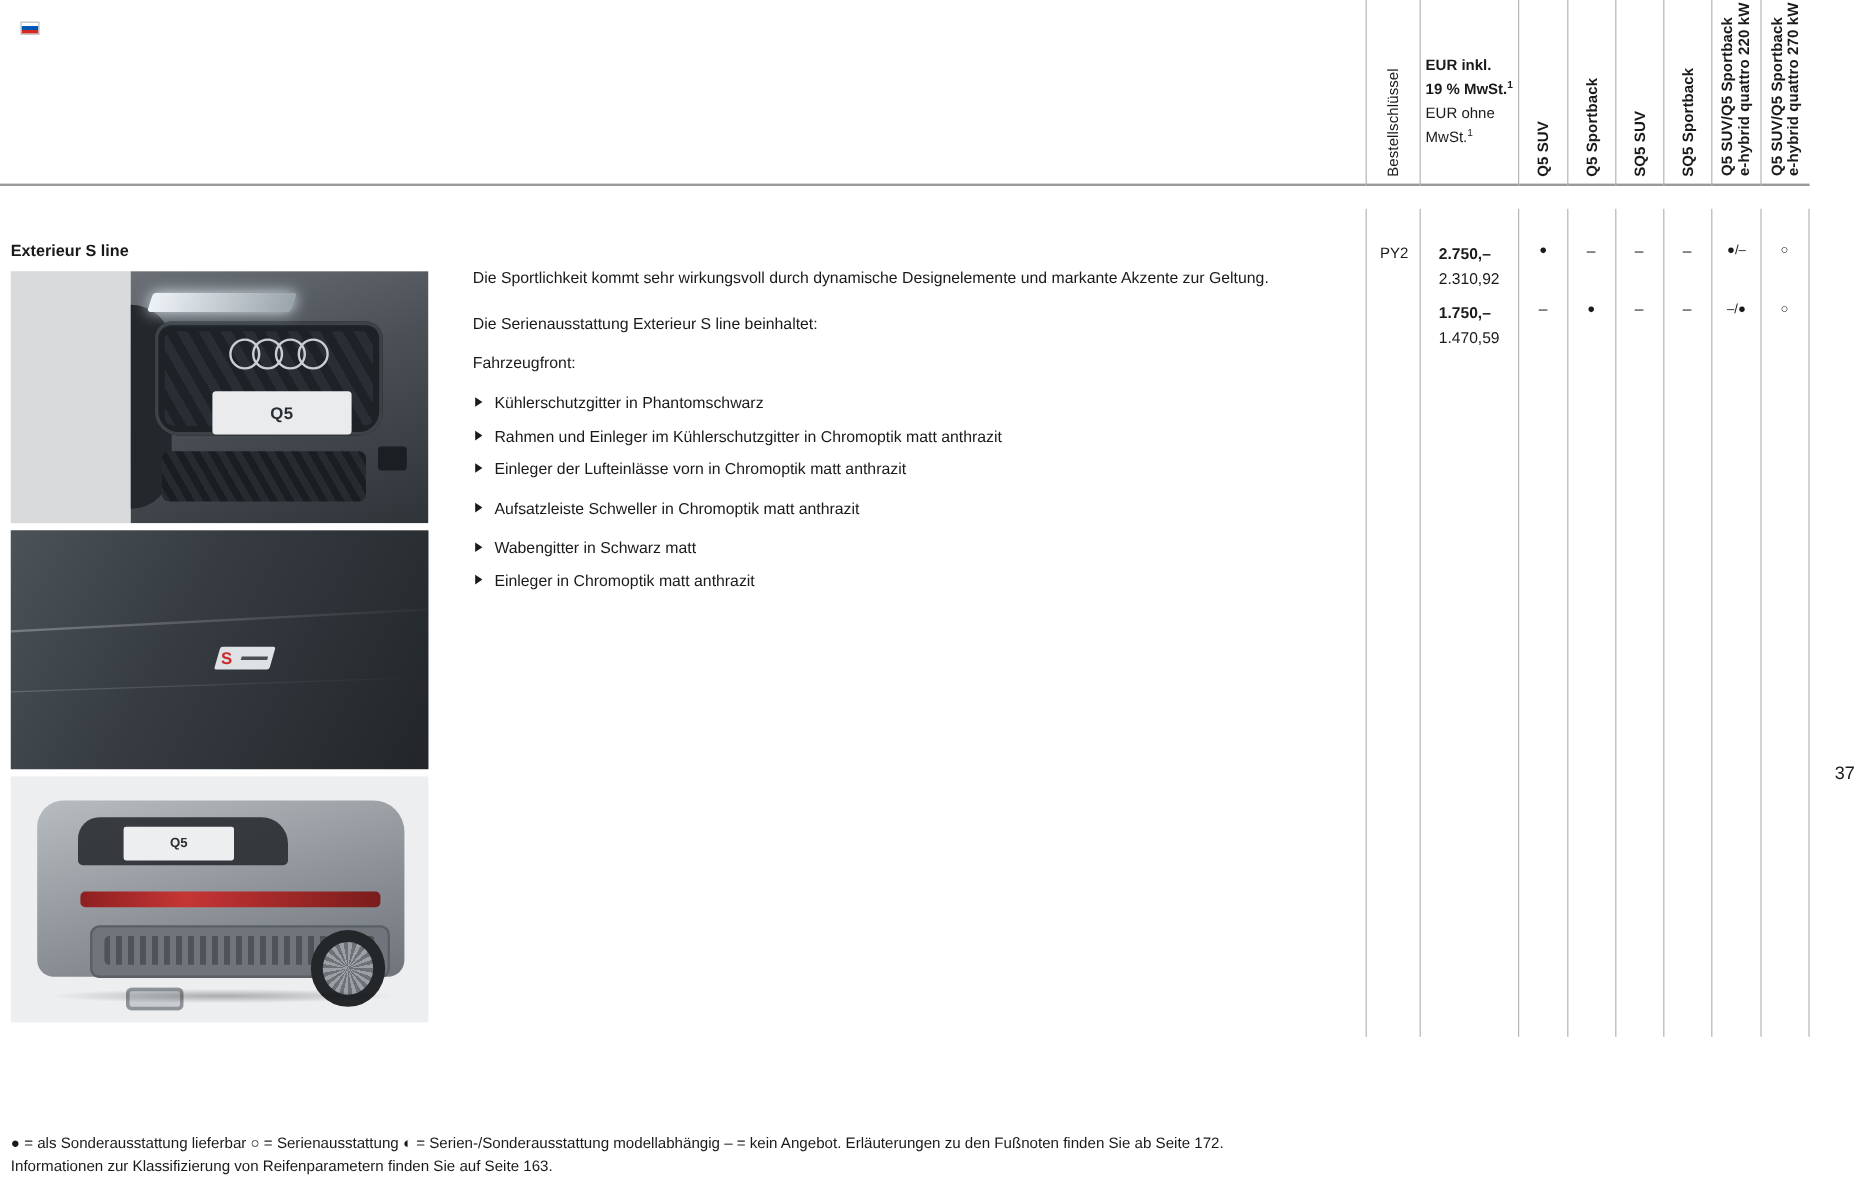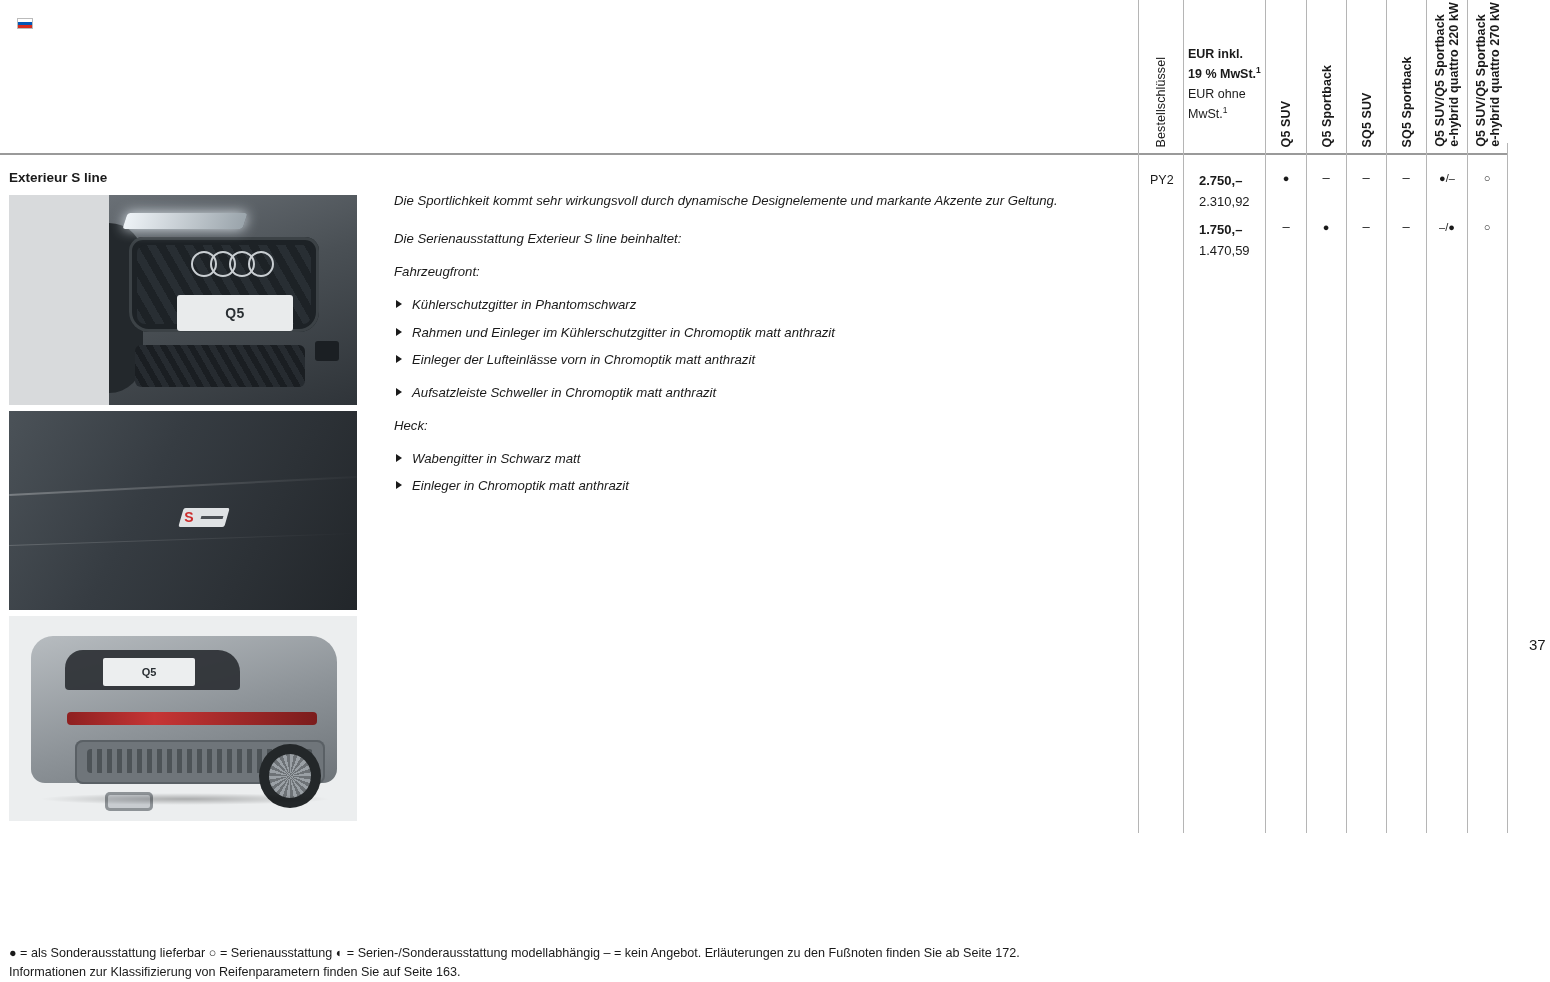--- a/index.html
+++ b/index.html
@@ -65,21 +65,21 @@
     padding: 45px 0 0 4px;
     font-size: 12.5px;
     line-height: 1.55;
   }
   .price-head .b { font-weight: bold; }
   .price-head .sup { font-size: 8.5px; vertical-align: super; }
 
   
   .tbl-wrap {
     position: absolute;
-    left: 0; top: 143px;
+    left: 0; top: 174px;
     width: 1508px;
     height: 690px;
   }
   .section-title {
     position: absolute;
     left: 9px; top: 27px;
     font-size: 13.5px;
     font-weight: bold;
   }
 
@@ -258,21 +258,20 @@
     background: radial-gradient(ellipse at center, rgba(0,0,0,.28), rgba(0,0,0,0) 70%);
   }
 
   
   .desc {
     position: absolute;
     left: 394px; top: 48px;
     width: 700px;
     font-size: 13.2px;
     line-height: 1.45;
-    font-style: italic;
   }
   .desc p { margin: 0 0 14px 0; }
   .desc .lead { margin-bottom: 19px; }
   .desc ul { list-style: none; margin: 0 0 14px 0; padding: 0; }
   .desc li {
     position: relative;
     padding-left: 18px;
     margin-bottom: 8px;
   }
   .desc li:before {
@@ -433,21 +432,20 @@
       <ul>
         <li>Kühlerschutzgitter in Phantomschwarz</li>
         <li>Rahmen und Einleger im Kühlerschutzgitter in Chromoptik matt anthrazit</li>
         <li>Einleger der Lufteinlässe vorn in Chromoptik matt anthrazit</li>
       </ul>
 
       <ul>
         <li>Aufsatzleiste Schweller in Chromoptik matt anthrazit</li>
       </ul>
 
-      <p class="sub-head">Heck:</p>
       <ul>
         <li>Wabengitter in Schwarz matt</li>
         <li>Einleger in Chromoptik matt anthrazit</li>
       </ul>
     </div>
 
     <div class="okey">PY2</div>
 
     <div class="prices">
       <div class="b">2.750,–</div>

